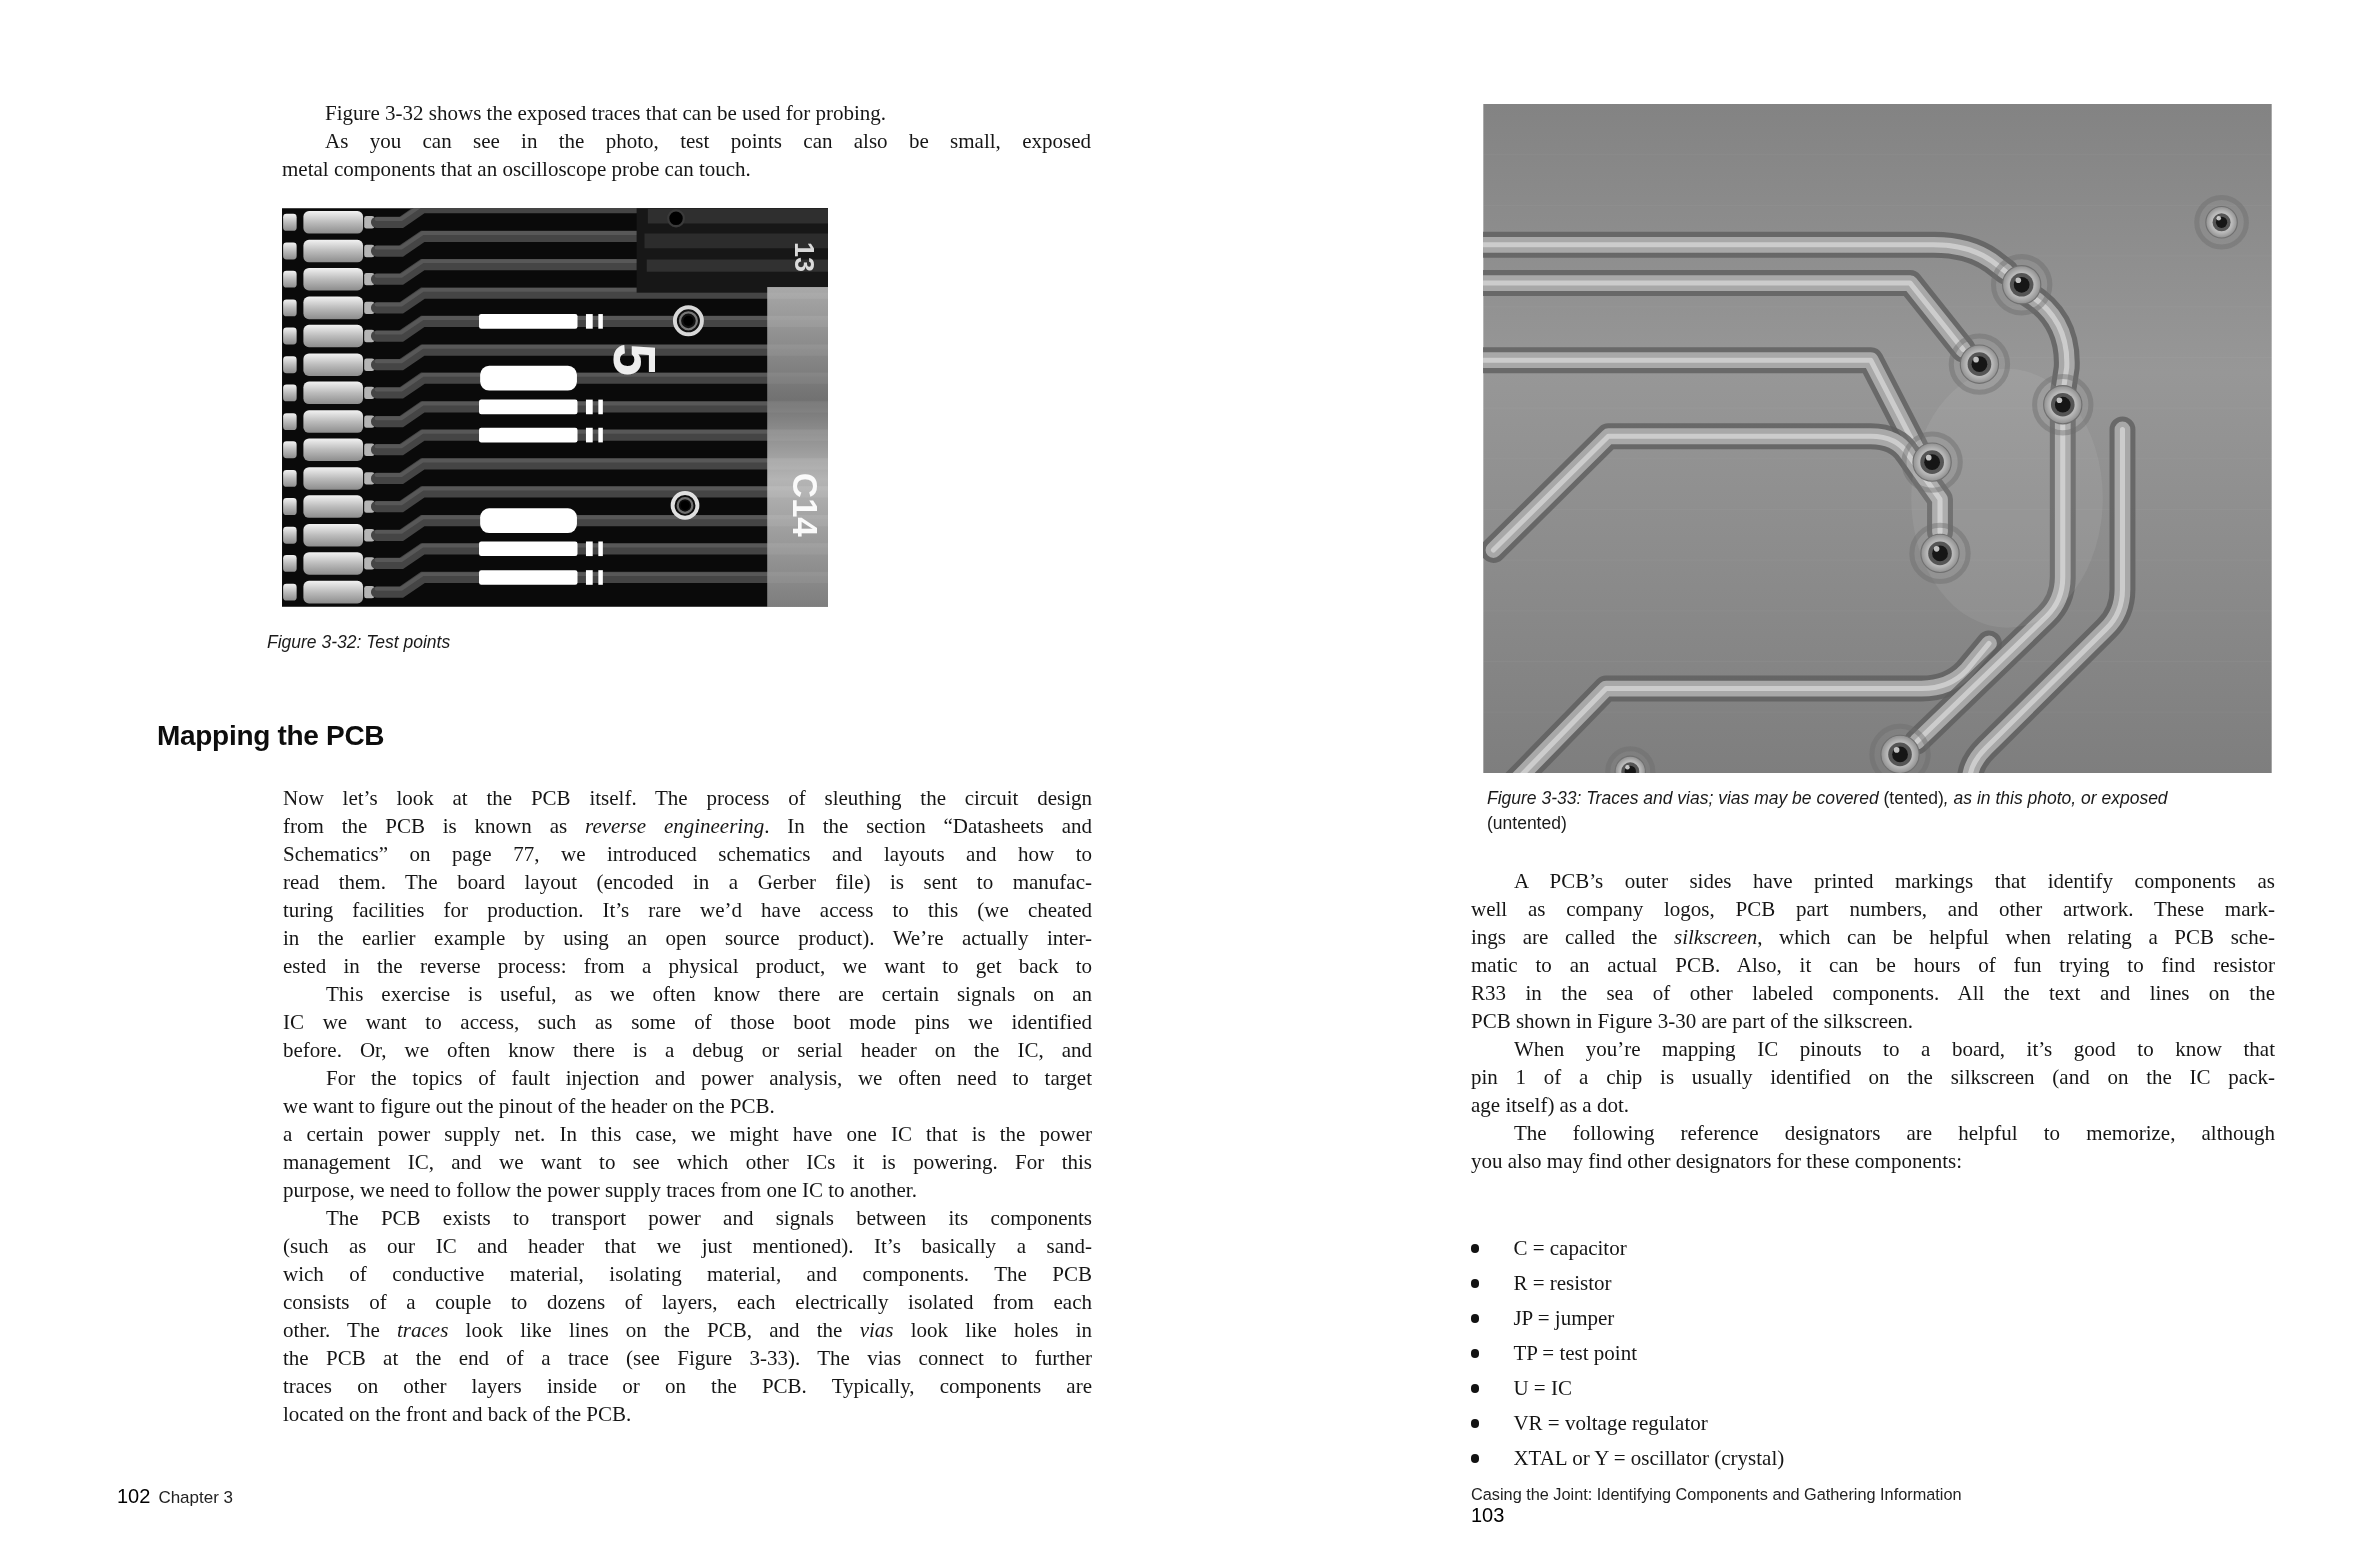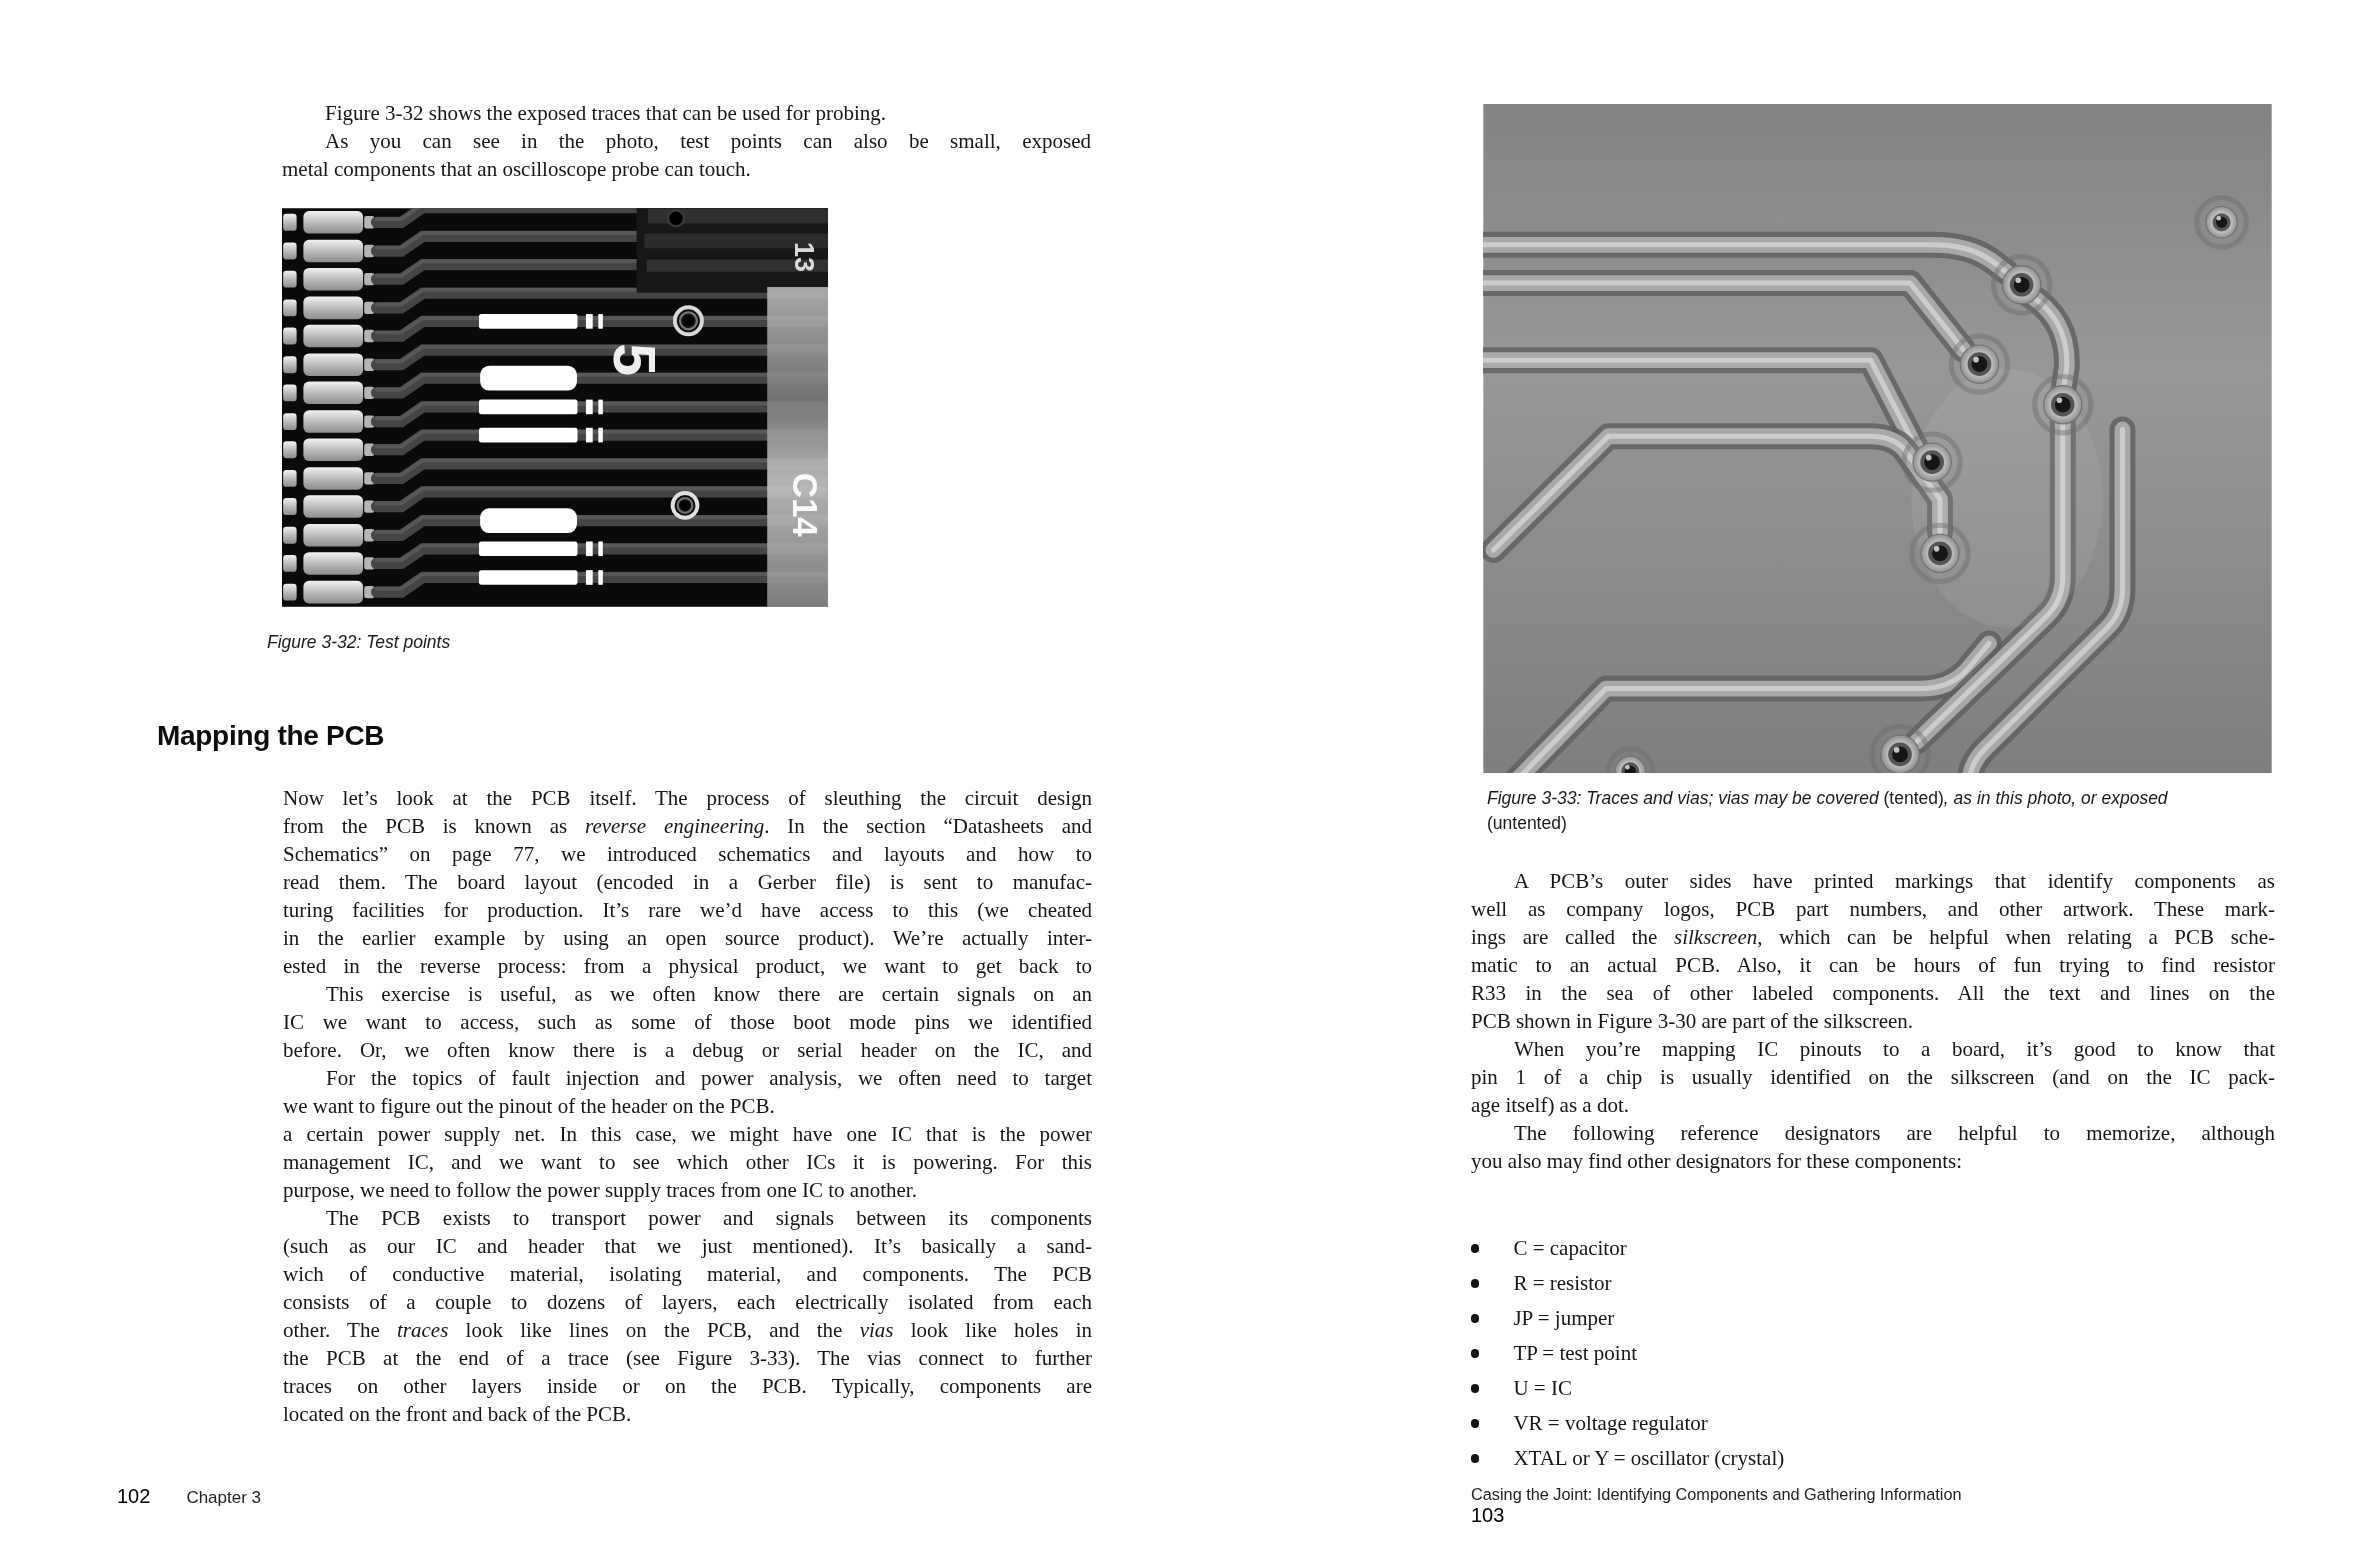--- a/index.html
+++ b/index.html
@@ -16,21 +16,21 @@
   .em{font-style:italic;}
   .caption{font-family:"Liberation Sans",sans-serif;font-style:italic;
            font-size:17.5px;line-height:25px;color:#1a1a1a;}
   .caption .line{text-align:left;text-align-last:auto;}
   .caption .em{font-style:normal;}
   .heading{font-family:"Liberation Sans",sans-serif;font-weight:bold;
            font-size:28px;letter-spacing:-0.3px;color:#0d0d0d;margin:0;}
   .footer{font-family:"Liberation Sans",sans-serif;display:flex;align-items:baseline;}
   .pagenum{font-weight:normal;font-size:20px;color:#000;}
   .footer-label{font-size:17px;color:#222;}
-  #footer-left .footer-label{margin-left:36px;}
+  #footer-left .footer-label{margin-left:8px;}
   #footer-right{justify-content:flex-end;}
   #footer-right .footer-label{margin-right:22.5px;font-size:16.3px;}
   .bullets{font-size:21px;}
   .bullet{display:flex;align-items:center;height:35px;}
   .dot{width:8.4px;height:8.4px;border-radius:50%;background:#121212;margin-right:34px;flex:none;}
   
   .trc{stroke:#454545;stroke-width:20;fill:none;stroke-linecap:round;}
   .trc2{stroke:#5d5d5d;stroke-width:7;fill:none;stroke-linecap:round;opacity:.8;}
   .ts{stroke:#5e5e5e;stroke-width:46;fill:none;stroke-linecap:round;stroke-linejoin:round;opacity:.8;}
   .tm{stroke:#a8a8a8;stroke-width:28;fill:none;stroke-linecap:round;stroke-linejoin:round;}

